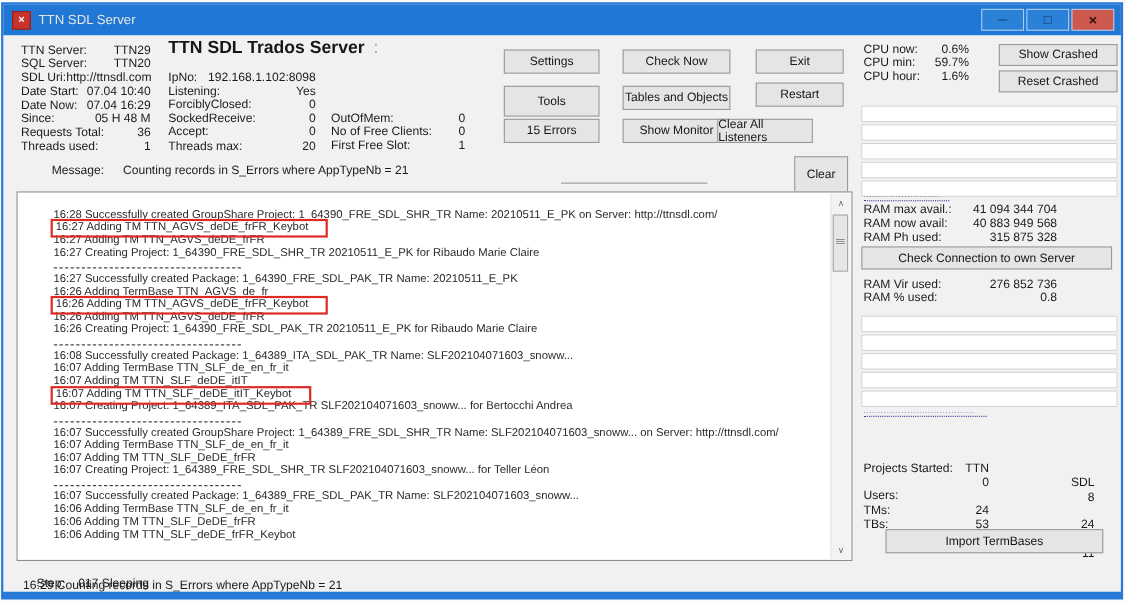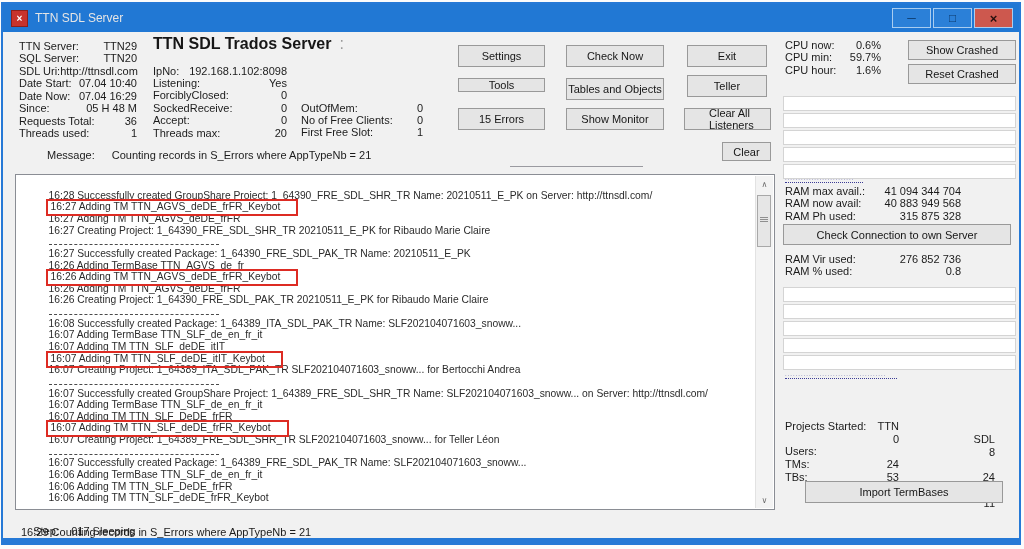--- a/index.html
+++ b/index.html
@@ -25,27 +25,27 @@
   #heading{position:absolute;left:150px;top:31px;font-size:16px;font-weight:bold;color:#161616;}
   #heading .sfx{color:#9a9a9a;font-weight:normal;margin-left:8px;}
   #msgrow{position:absolute;left:16px;top:145px;font-size:11px;color:#1b1b1b;}
   #msgrow .ml{margin-right:14px;padding-left:28px;}
   
   .btn{position:absolute;background:#e5e5e5;border:1px solid #999;box-sizing:border-box;
        font-size:11px;color:#161616;display:flex;align-items:center;justify-content:center;cursor:default;}
   .b-settings{left:455px;top:41px;width:87px;height:22px;}
   .b-checknow{left:563px;top:41px;width:98px;height:22px;}
   .b-exit{left:684px;top:41px;width:80px;height:22px;}
-  .b-tools{left:455px;top:74px;width:87px;height:14px;}
+  .b-tools{left:455px;top:74px;width:87px;height:28px;}
   .b-tables{left:563px;top:74px;width:98px;height:22px;}
   .b-restart{left:684px;top:71px;width:80px;height:22px;}
   .b-errors{left:455px;top:104px;width:87px;height:22px;}
   .b-monitor{left:563px;top:104px;width:98px;height:22px;}
-  .b-listeners{left:681px;top:104px;width:87px;height:22px;padding-left:24px;}
-  .b-clear{left:719px;top:138px;width:49px;height:19px;}
+  .b-listeners{left:649px;top:104px;width:87px;height:22px;}
+  .b-clear{left:719px;top:138px;width:49px;height:33px;}
   #divider{position:absolute;left:507px;top:162px;width:133px;height:1px;background:#9a9aa0;}
   
   #log{position:absolute;left:12px;top:170px;width:760px;height:336px;background:#fff;
        border:1px solid #8a8d94;box-sizing:border-box;overflow:hidden;}
   #loglines{position:absolute;left:4px;top:3px;right:20px;font-size:10.3px;color:#2b2b2b;}
   .logline{height:11.65px;line-height:11.65px;white-space:pre;}
   .logline .txt{display:inline-block;}
   .logline.boxed .txt{border:2px solid #dd2b23;margin:-2px 0 -2px -3px;padding:0 16px 0 3px;
                       height:13px;line-height:12px;position:relative;z-index:2;}
   .logline.sep .txt{border-bottom:1px dashed #4a4a4a;width:170px;height:7px;}
@@ -199,21 +199,21 @@
   <div id="msgrow">
     <span class="ml">Message:</span>
     <span>Counting records in S_Errors where AppTypeNb = 21</span>
   </div>
 
   <div class="btn b-settings">Settings</div>
   <div class="btn b-checknow">Check Now</div>
   <div class="btn b-exit">Exit</div>
   <div class="btn b-tools">Tools</div>
   <div class="btn b-tables">Tables and Objects</div>
-  <div class="btn b-restart">Teller</div>
+  <div class="btn b-restart">Restart</div>
   <div class="btn b-errors">15 Errors</div>
   <div class="btn b-monitor">Show Monitor</div>
   <div class="btn b-listeners">Clear All Listeners</div>
   <div class="btn b-clear">Clear</div>
   <div id="divider"></div>
 
   <div id="log">
     <div id="loglines">
 
         <div class="logline">
@@ -290,23 +290,20 @@
         </div>
 
         <div class="logline">
           <span class="txt">16:07 Adding TermBase TTN_SLF_de_en_fr_it</span>
         </div>
 
         <div class="logline">
           <span class="txt">16:07 Adding TM TTN_SLF_DeDE_frFR</span>
         </div>
 
-        <div class="logline boxed">
-          <span class="txt">16:07 Adding TM TTN_SLF_deDE_frFR_Keybot</span>
-        </div>
 
         <div class="logline">
           <span class="txt">16:07 Creating Project: 1_64389_FRE_SDL_SHR_TR SLF202104071603_snoww... for Teller Léon</span>
         </div>
 
         <div class="logline sep">
           <span class="txt"></span>
         </div>
 
         <div class="logline">

